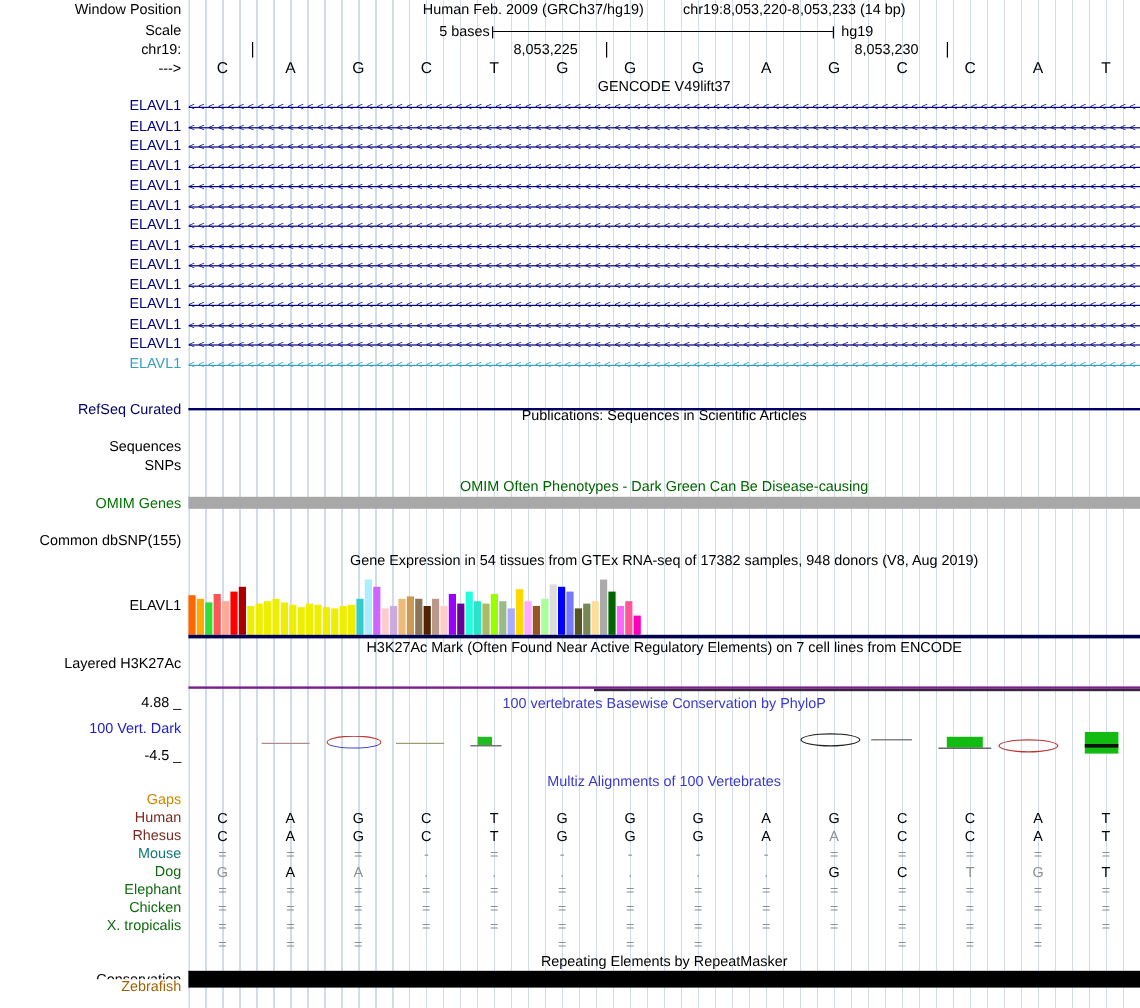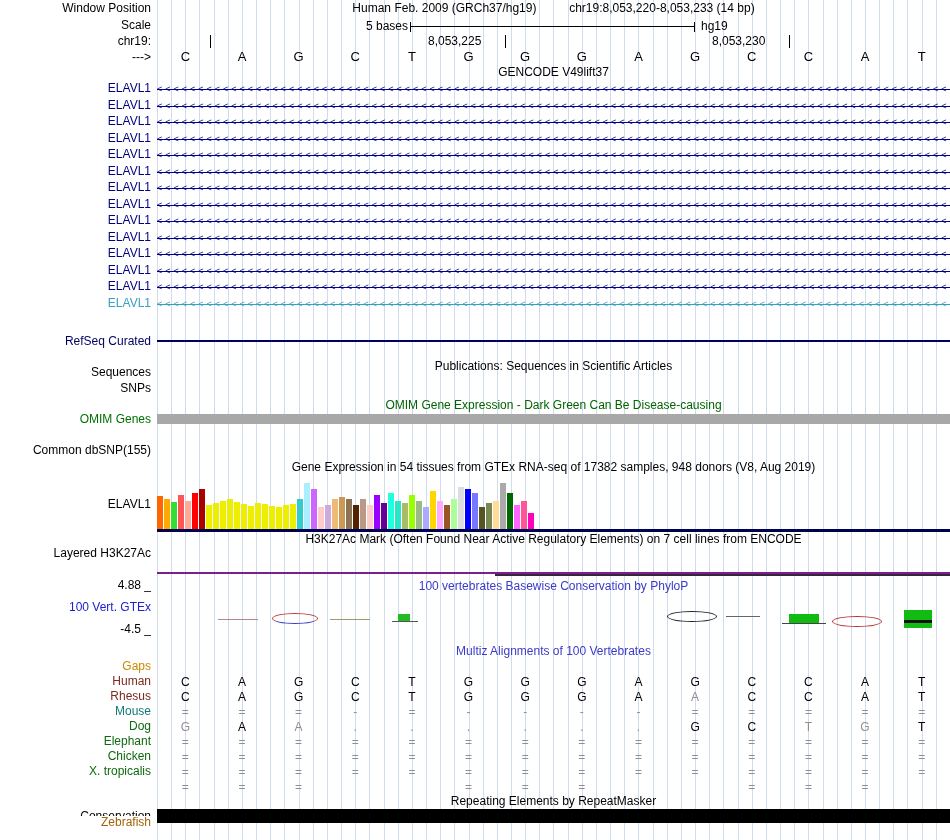--- a/index.html
+++ b/index.html
@@ -42,25 +42,25 @@
   <div style="position:absolute;left:701px;top:19px">hg19</div>
 
   <div class="llabel" style="top:35px">chr19:</div>
   <div class="llabel" style="top:51px">---&gt;</div>
 
   <div class="chead" style="top:66px">GENCODE V49lift37</div>
 
   <div class="llabel" style="top:335px;color:#000064">RefSeq Curated</div>
   <div class="trackline" style="left:157px;top:340px;width:793px;height:2px;background:#000064"></div>
 
-  <div class="chead" style="top:360px">Publications: Sequences in Scientific Articles</div>
+  <div class="chead" style="top:340px">Publications: Sequences in Scientific Articles</div>
   <div class="llabel" style="top:366px">Sequences</div>
   <div class="llabel" style="top:382px">SNPs</div>
 
-  <div class="chead" style="top:399px;color:#006400">OMIM Gene Expression - Dark Green Can Be Disease-causing</div>
+  <div class="chead" style="top:399px;color:#006400">OMIM Often Phenotypes - Dark Green Can Be Disease-causing</div>
   <div class="llabel" style="top:413px;color:#007200">OMIM Genes</div>
   <div class="trackline" style="left:157px;top:414px;width:793px;height:10px;background:#a8a8a8"></div>
 
   <div class="llabel" style="top:444px">Common dbSNP(155)</div>
 
   <div class="chead" style="top:461px">Gene Expression in 54 tissues from GTEx RNA-seq of 17382 samples, 948 donors (V8, Aug 2019)</div>
   <div class="llabel" style="top:498px">ELAVL1</div>
   <div id="gtex-bars">
       <div class="gbar" style="height: 33px; background: rgb(255, 102, 0);"></div>
       <div class="gbar" style="height: 30px; background: rgb(255, 170, 0);"></div>
@@ -119,21 +119,21 @@
     </div>
   <div class="trackline" style="left:157px;top:529px;width:793px;height:3px;background:#000050"></div>
 
   <div class="chead" style="top:533px">H3K27Ac Mark (Often Found Near Active Regulatory Elements) on 7 cell lines from ENCODE</div>
   <div class="llabel" style="top:547px">Layered H3K27Ac</div>
   <div class="trackline" style="left:157px;top:572px;width:793px;height:2px;background:#7a1f8e"></div>
   <div class="trackline" style="left:495px;top:574px;width:455px;height:2px;background:#3b2440"></div>
   <div class="llabel" style="top:579px">4.88 _</div>
 
   <div class="chead" style="top:580px;color:#3a3ac8">100 vertebrates Basewise Conservation by PhyloP</div>
-  <div class="llabel" style="top:601px;color:#2020cc">100 Vert. GTEx</div>
+  <div class="llabel" style="top:601px;color:#2020cc">100 Vert. Dark</div>
   <div class="llabel" style="top:623px">-4.5 _</div>
 
   <div class="chead" style="top:645px;color:#3a3ac8">Multiz Alignments of 100 Vertebrates</div>
 
   <div class="chead" style="top:795px">Repeating Elements by RepeatMasker</div>
   <div class="llabel" style="top:810px">Conservation</div>
   <div class="trackline" style="left:157px;top:809px;width:793px;height:14px;background:#000"></div>
 <div class="tick" style="left: 210px; top: 35px;"></div>
     <div class="tick" style="left: 505px; top: 35px;"></div>
     <div class="ticklabel" style="left: 428px; top: 35px; width: 75px;">8,053,225</div>

